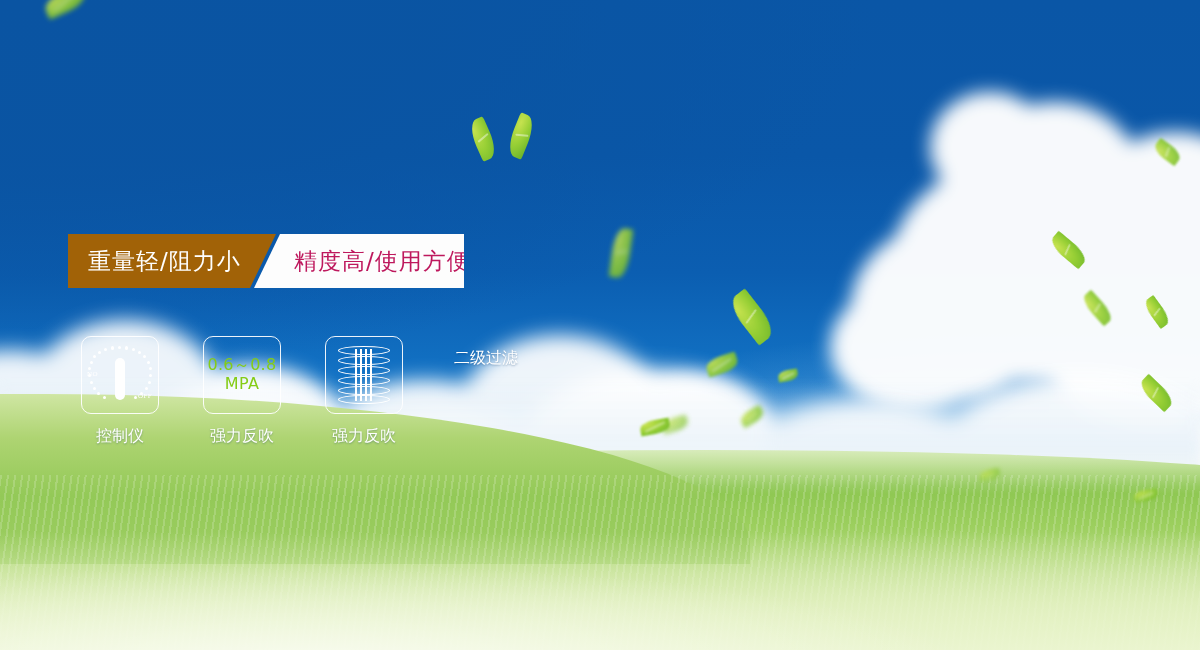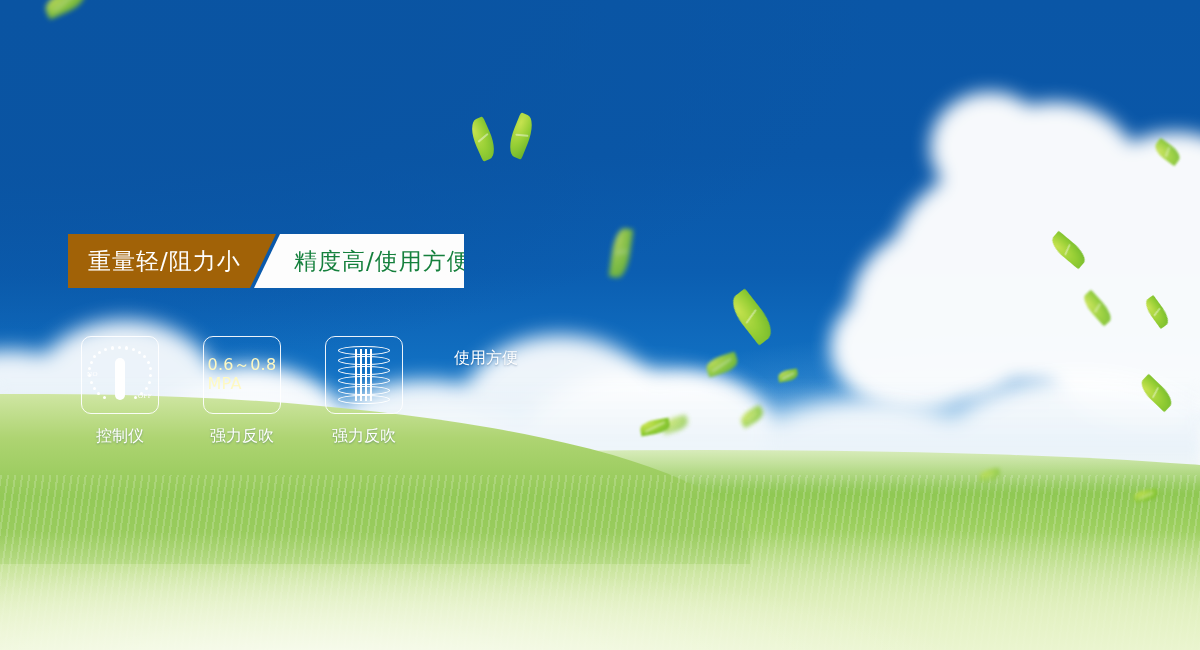--- a/index.html
+++ b/index.html
@@ -102,33 +102,33 @@
     box-shadow:0 1px 3px rgba(0,30,80,.15);
   }
   .sub-blue span{
     position:absolute;left:20px;top:50%;transform:translateY(-50%);
     font-family:"DejaVu Sans","Liberation Sans",sans-serif;
     font-size:23px;color:#ffffff;letter-spacing:1px;white-space:nowrap;font-weight:500;
   }
   .sub-white span{
     position:absolute;left:40px;top:50%;transform:translateY(-50%);
     font-family:"DejaVu Sans","Liberation Sans",sans-serif;
-    font-size:23px;color:#15803d;letter-spacing:1px;white-space:nowrap;font-weight:500;
+    font-size:23px;color:#be185d;letter-spacing:1px;white-space:nowrap;font-weight:500;
   }
 
   
   .features{position:absolute;left:70px;top:336px;display:flex;gap:22px;}
   .feature{width:100px;display:flex;flex-direction:column;align-items:center;}
   .fbox{
     width:78px;height:78px;border:1.6px solid rgba(255,255,255,.92);
     border-radius:10px;display:flex;align-items:center;justify-content:center;
     position:relative;box-sizing:border-box;
   }
   .ftext{
-    color:#fef9c3;text-align:left;line-height:1.18;
+    color:#84cc16;text-align:center;line-height:1.18;
     font-family:"DejaVu Sans","Liberation Sans",sans-serif;
     font-size:16px;letter-spacing:.3px;font-weight:400;
   }
   .flabel{
     margin-top:12px;color:#ffffff;font-size:16px;white-space:nowrap;
     font-family:"DejaVu Sans","Liberation Sans",sans-serif;
     text-shadow:0 1px 2px rgba(0,50,100,.35);
   }
 
   
@@ -302,21 +302,21 @@
           <span class="rod" style="left:17px;"></span>
           <span class="rod" style="left:22px;"></span>
           <span class="rod" style="left:27px;"></span>
           <span class="rod" style="left:32px;"></span>
         </div>
       </div>
       <div class="flabel">强力反吹</div>
     </div>
 
     <div class="feature">
-      <div class="flabel">使用方便</div>
+      <div class="flabel">二级过滤</div>
     </div>
 
 
   </div>
 
   <div class="leaf" style="left:640px;top:420px;width:30px;height:14px;transform:rotate(-10deg);filter:blur(.8px);"></div>
 
 </div>
 
 </body></html>

